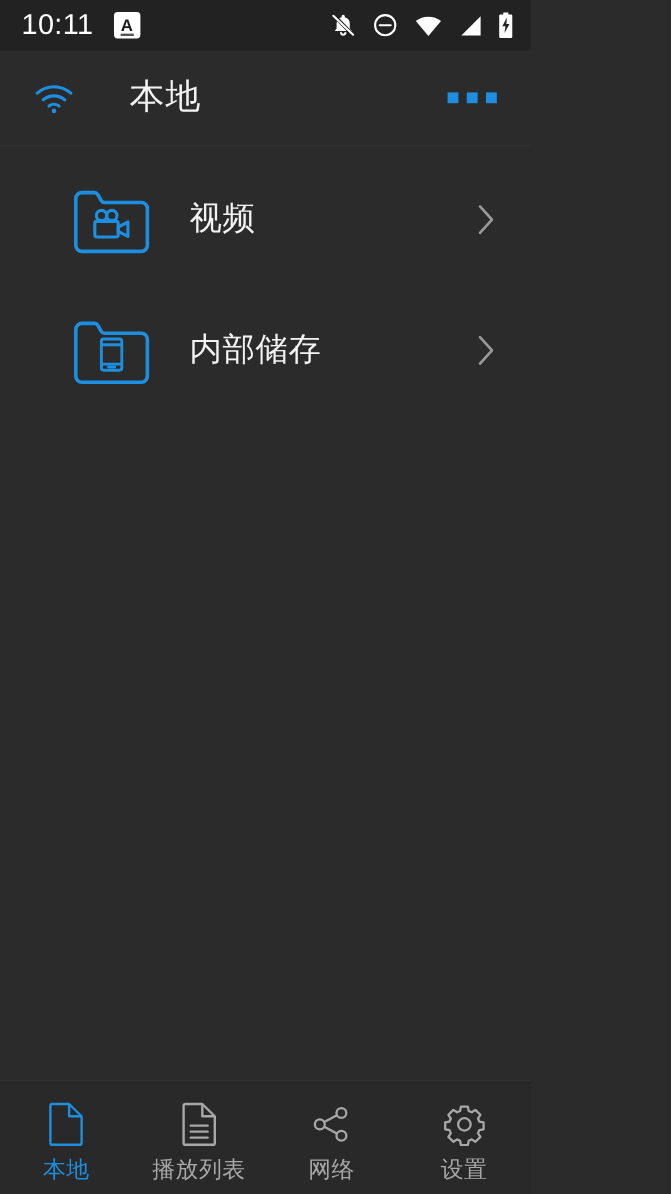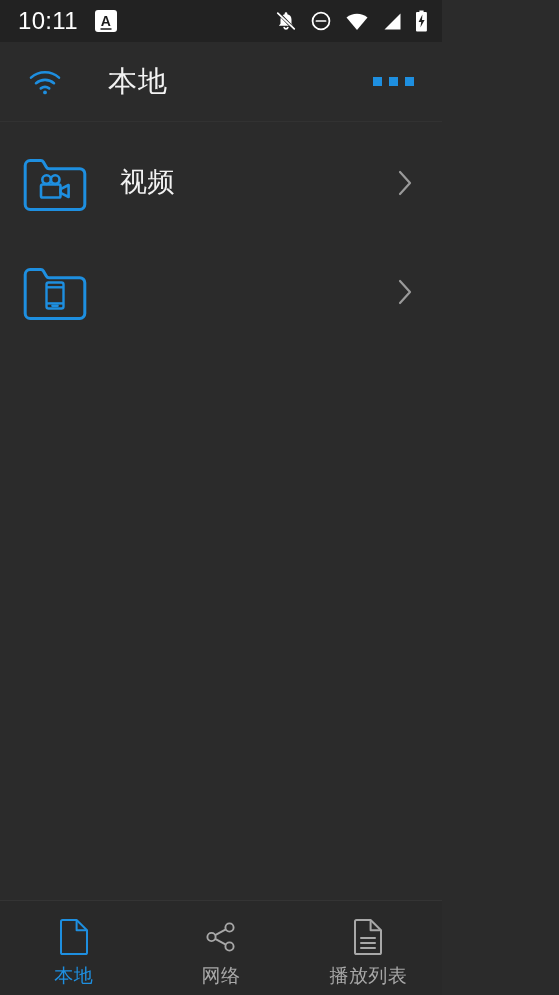--- a/index.html
+++ b/index.html
@@ -50,21 +50,21 @@
     margin-left:42px;
     font-size:29px; color:#f2f2f2; font-weight:400;
     letter-spacing:1px;
     line-height:1;
   }
   .appbar-grow { flex:1 1 auto; }
   .overflow-menu { display:flex; align-items:center; gap:7px; padding:14px 6px; }
   .overflow-menu i { display:block; width:9px; height:9px; background:#1e8fe0; }
 
   
-  .list { flex:1 1 auto; padding-top:6px; overflow:hidden; }
+  .list { flex:1 1 auto; padding-top:6px; overflow:hidden;padding-left:38px; }
   .list-row {
     height:109px;
     display:flex; align-items:center;
     padding:0 24px 0 20px;
   }
   .row-icon { width:70px; flex:0 0 70px; display:flex; align-items:center; justify-content:center; }
   .row-label {
     margin-left:30px;
     font-size:27px; color:#f2f2f2; font-weight:400;
     letter-spacing:.5px; line-height:1;
@@ -178,68 +178,78 @@
         <svg width="66" height="58" viewBox="0 0 66 58" fill="none" stroke="#1e8fe0" stroke-width="3" stroke-linejoin="round">
           <path d="M3.2 11.5a5 5 0 0 1 5-5h10.6a3 3 0 0 1 2.6 1.5l3 5.2a3 3 0 0 0 2.6 1.5h30.8a5 5 0 0 1 5 5v30.8a5 5 0 0 1-5 5H8.2a5 5 0 0 1-5-5z"></path>
           <g stroke-width="2.4">
             <rect x="24.5" y="19.5" width="17" height="26" rx="2"></rect>
             <line x1="24.5" y1="24.3" x2="41.5" y2="24.3"></line>
             <line x1="24.5" y1="40.4" x2="41.5" y2="40.4"></line>
             <line x1="30.4" y1="42.8" x2="35.6" y2="42.8" stroke-linecap="round"></line>
           </g>
         </svg>
       </span>
+      <span class="row-label">内部储存</span>
       <span class="row-grow"></span>
       <span class="row-chevron">
         <svg width="18" height="30" viewBox="0 0 18 30" fill="none" stroke="#9a9a9a" stroke-width="2.2" stroke-linecap="round" stroke-linejoin="round">
           <polyline points="4,4 14,15 4,26"></polyline>
         </svg>
       </span>
     </div>
 
   </div>
 
   <div class="bottomnav">
 
     <div class="nav-item active">
       <span class="nav-icon">
         <svg width="30" height="38" viewBox="0 0 30 38" fill="none" stroke="#1e8fe0" stroke-width="2" stroke-linejoin="round">
           <path d="M2 3.6a1.6 1.6 0 0 1 1.6-1.6h14L28 12.2v22.2a1.6 1.6 0 0 1-1.6 1.6H3.6A1.6 1.6 0 0 1 2 34.4z"></path>
           <polyline points="17.6,2 17.6,12.2 28,12.2"></polyline>
         </svg>
       </span>
       <span class="nav-label">本地</span>
-    </div>
-
-    <div class="nav-item">
-      <span class="nav-icon">
-        <svg width="34" height="34" viewBox="0 0 34 34" fill="none" stroke="#a8a8a8" stroke-width="1.9">
-          <circle cx="25.5" cy="7.5" r="4.1"></circle>
-          <circle cx="7.5" cy="17" r="4.1"></circle>
-          <circle cx="25.5" cy="26.5" r="4.1"></circle>
-          <line x1="11.2" y1="15.1" x2="21.8" y2="9.4"></line>
-          <line x1="11.2" y1="18.9" x2="21.8" y2="24.6"></line>
-        </svg>
-      </span>
-      <span class="nav-label">网络</span>
     </div>
 
     <div class="nav-item">
       <span class="nav-icon">
         <svg width="30" height="38" viewBox="0 0 30 38" fill="none" stroke="#a8a8a8" stroke-width="2" stroke-linejoin="round">
           <path d="M2 3.6a1.6 1.6 0 0 1 1.6-1.6h14L28 12.2v22.2a1.6 1.6 0 0 1-1.6 1.6H3.6A1.6 1.6 0 0 1 2 34.4z"></path>
           <polyline points="17.6,2 17.6,12.2 28,12.2"></polyline>
           <g stroke-linecap="round">
             <line x1="8" y1="20" x2="22" y2="20"></line>
             <line x1="8" y1="25" x2="22" y2="25"></line>
             <line x1="8" y1="30" x2="22" y2="30"></line>
           </g>
         </svg>
       </span>
       <span class="nav-label">播放列表</span>
     </div>
 
-
-
+    <div class="nav-item">
+      <span class="nav-icon">
+        <svg width="34" height="34" viewBox="0 0 34 34" fill="none" stroke="#a8a8a8" stroke-width="1.9">
+          <circle cx="25.5" cy="7.5" r="4.1"></circle>
+          <circle cx="7.5" cy="17" r="4.1"></circle>
+          <circle cx="25.5" cy="26.5" r="4.1"></circle>
+          <line x1="11.2" y1="15.1" x2="21.8" y2="9.4"></line>
+          <line x1="11.2" y1="18.9" x2="21.8" y2="24.6"></line>
+        </svg>
+      </span>
+      <span class="nav-label">网络</span>
+    </div>
+
+
+
+    <div class="nav-item">
+      <span class="nav-icon">
+        <svg width="36" height="36" viewBox="0 0 36 36" fill="none" stroke="#a8a8a8" stroke-width="1.9" stroke-linejoin="round">
+          <path d="M15.1 3.2h5.8l.7 3.6 2.5 1.1 3.1-2 4.1 4.1-2 3.1 1.1 2.5 3.6.7v5.8l-3.6.7-1.1 2.5 2 3.1-4.1 4.1-3.1-2-2.5 1.1-.7 3.6h-5.8l-.7-3.6-2.5-1.1-3.1 2-4.1-4.1 2-3.1-1.1-2.5-3.6-.7v-5.8l3.6-.7 1.1-2.5-2-3.1 4.1-4.1 3.1 2 2.5-1.1z"></path>
+          <circle cx="18" cy="18" r="5.2"></circle>
+        </svg>
+      </span>
+      <span class="nav-label">设置</span>
+    </div>
 
   </div>
 
 </div>
 
 </body></html>

